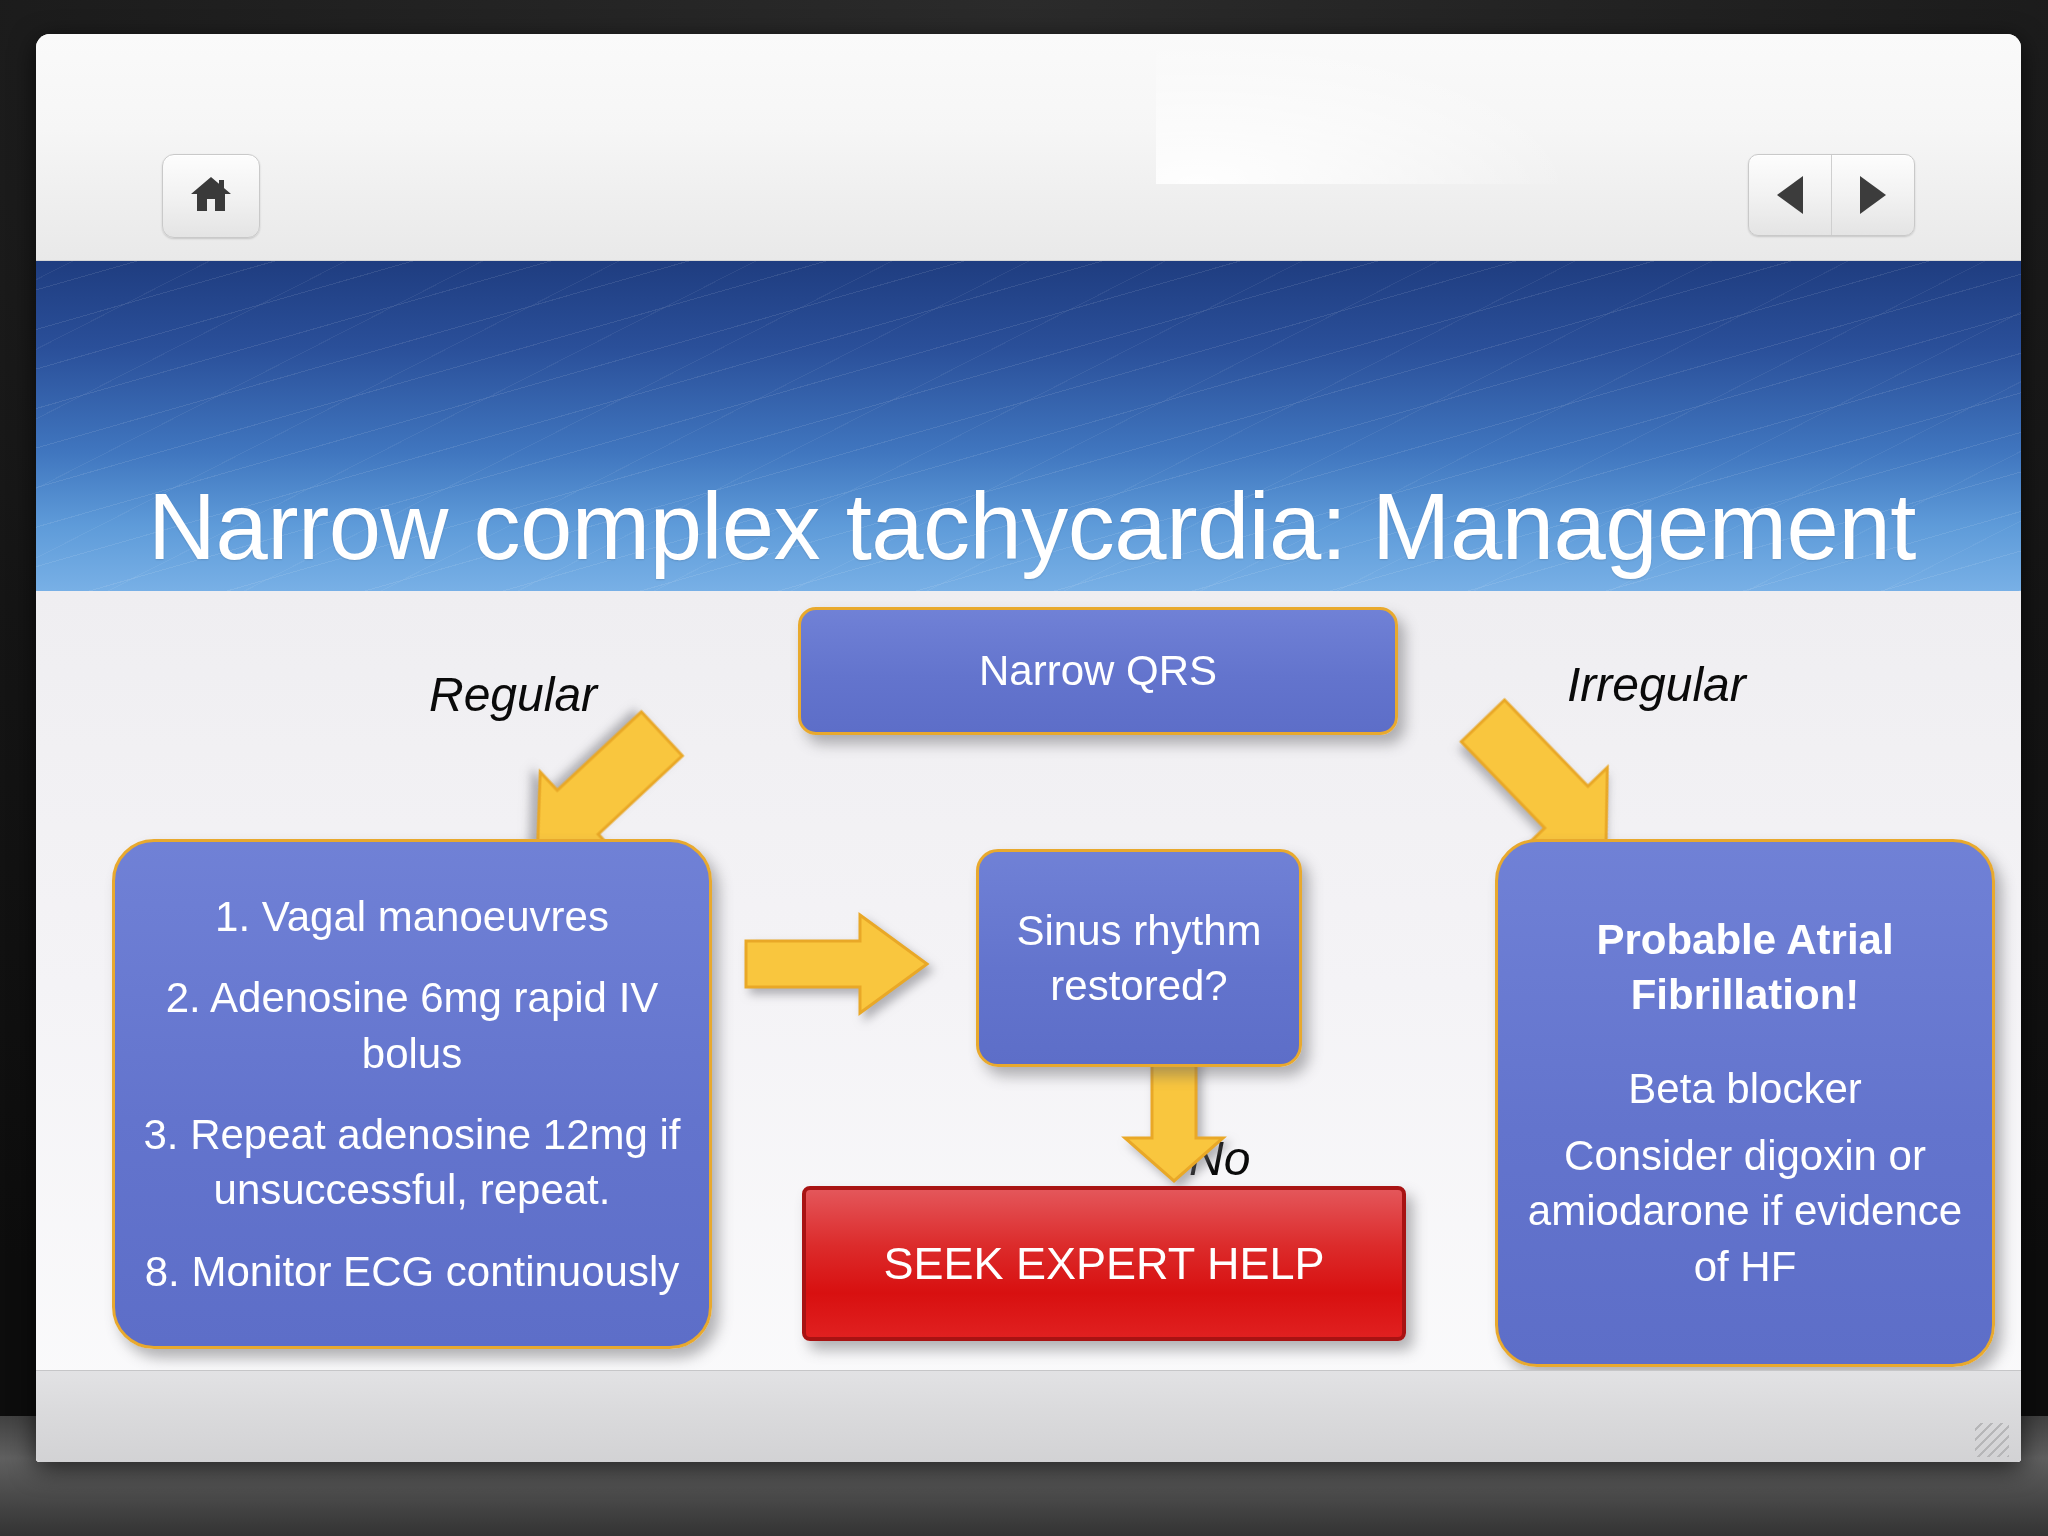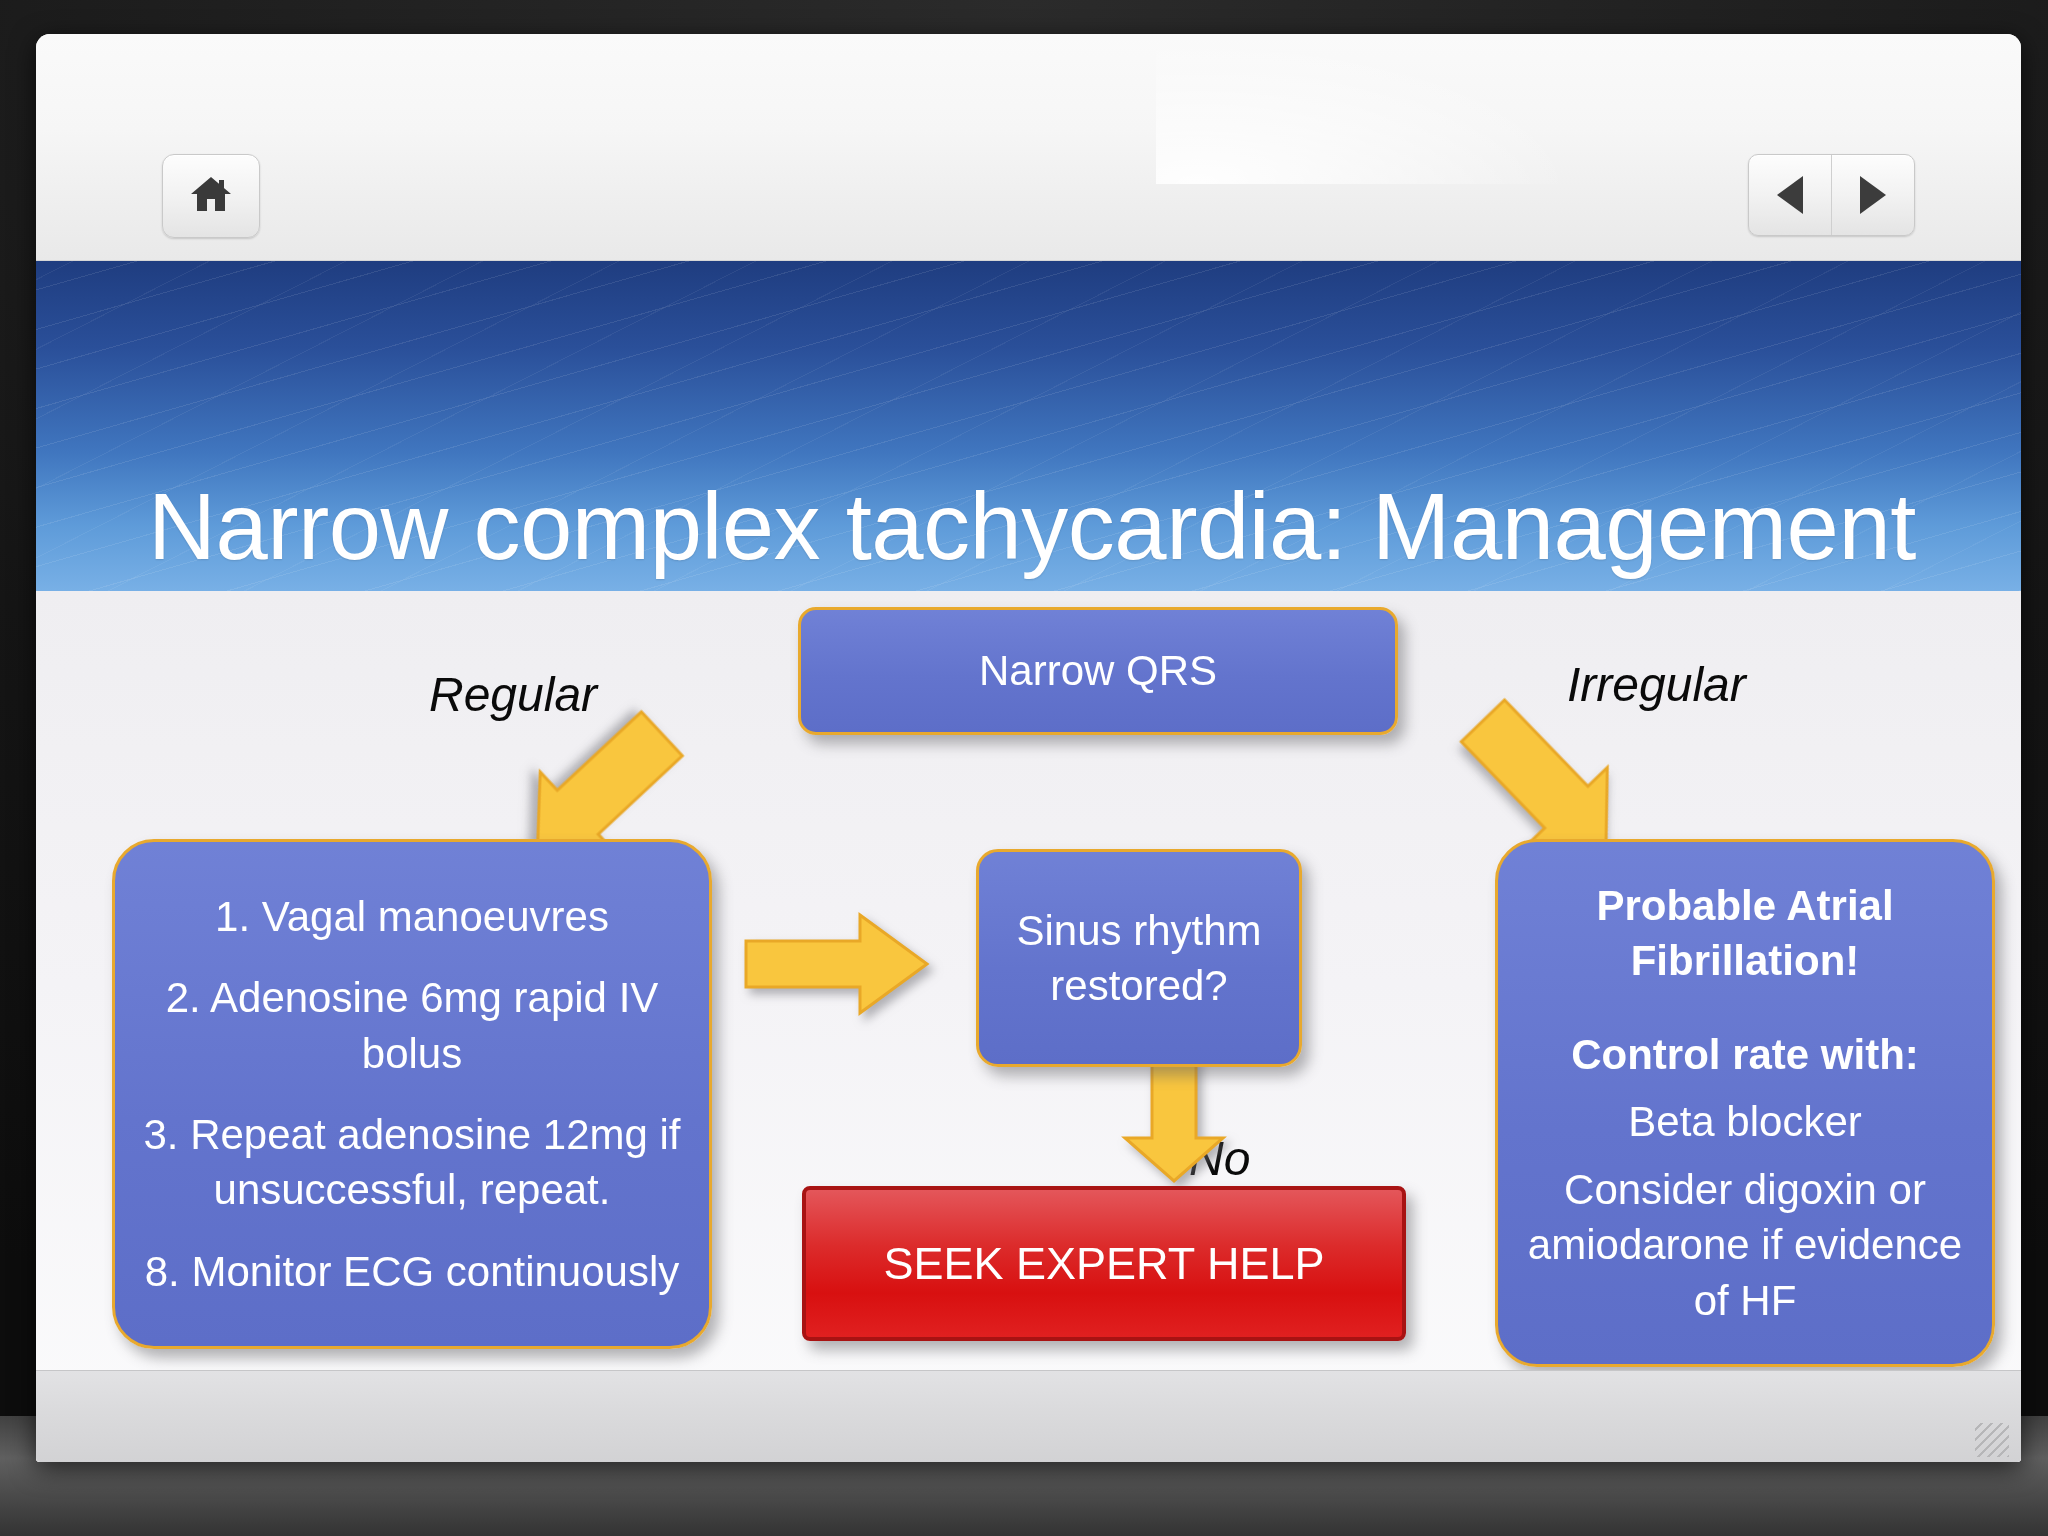--- a/index.html
+++ b/index.html
@@ -241,21 +241,20 @@
           <p>3. Repeat adenosine 12mg if unsuccessful, repeat.</p>
           <p>8. Monitor ECG continuously</p>
         </div>
 
         <div class="node" id="node-sinus">
           <span>Sinus rhythm restored?</span>
         </div>
 
         <div class="node" id="node-af">
           <p class="b">Probable Atrial Fibrillation!</p>
-          <p class="b tight">Control rate with:</p>
           <p class="tight">Beta blocker</p>
           <p class="tight">Consider digoxin or amiodarone if evidence of HF</p>
         </div>
 
         <div class="node red" id="node-seek">
           <span>SEEK EXPERT HELP</span>
         </div>
 
       </div>
 

